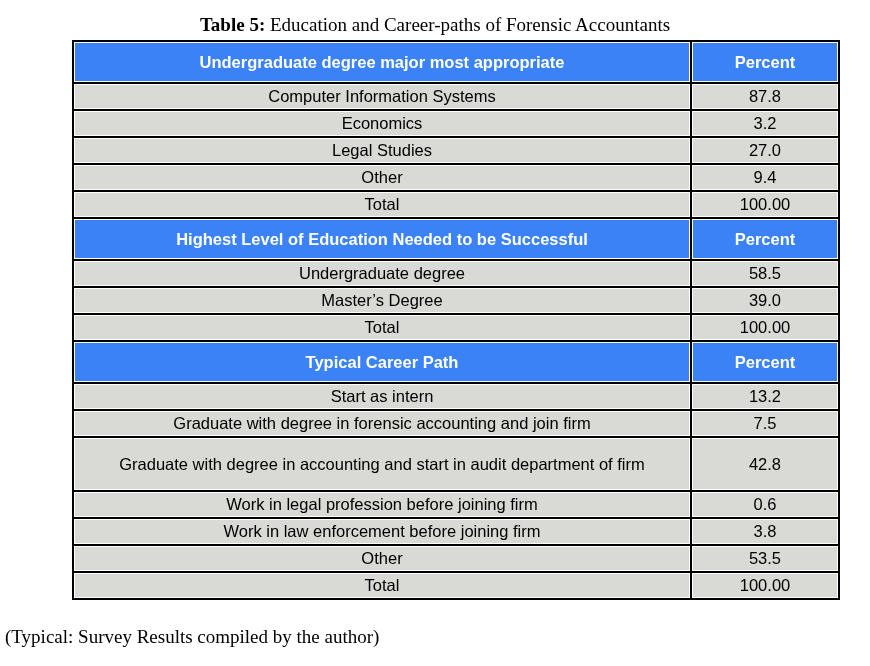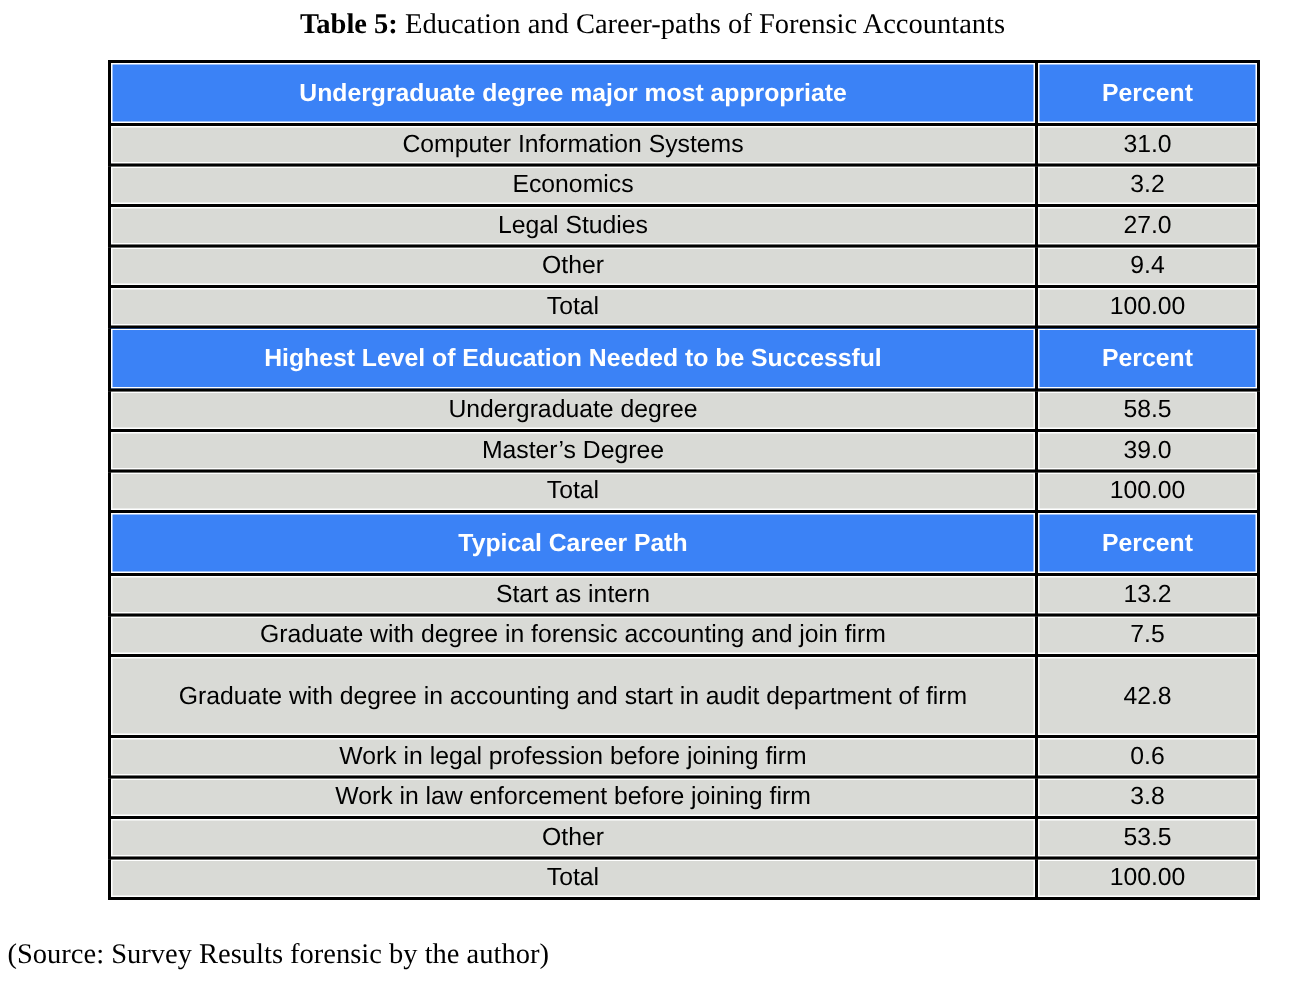--- a/index.html
+++ b/index.html
@@ -9,21 +9,21 @@
     font-family: "Liberation Sans", sans-serif;
     overflow: hidden;
   }
   .page {
     position: relative;
     width: 870px; height: 666px;
     background: #ffffff;
   }
   .caption {
     position: absolute;
-    top: 6px; left: 0;
+    top: 14px; left: 0;
     width: 870px;
     text-align: center;
     font-family: "Liberation Serif", serif;
     font-size: 19px;
     color: #000;
   }
   .caption .bold { font-weight: bold; }
   .table-wrap {
     position: absolute;
     left: 72px; top: 40px;
@@ -83,21 +83,21 @@
         <col style="width:148px">
       </colgroup>
       <tbody>
 
         <tr class="hdr">
           <td>Undergraduate degree major most appropriate</td>
           <td>Percent</td>
         </tr>
         <tr class="row">
           <td>Computer Information Systems</td>
-          <td>31.0</td>
+          <td>87.8</td>
         </tr>
         <tr class="row">
           <td>Economics</td>
           <td>3.2</td>
         </tr>
         <tr class="row">
           <td>Legal Studies</td>
           <td>27.0</td>
         </tr>
         <tr class="row">
@@ -155,15 +155,15 @@
           <td>53.5</td>
         </tr>
         <tr class="row">
           <td>Total</td>
           <td>100.00</td>
         </tr>
       </tbody>
     </table>
   </div>
 
-  <div class="source">(Source: Survey Results forensic by the author)</div>
+  <div class="source">(Typical: Survey Results compiled by the author)</div>
 
 </div>
 
 </body></html>

